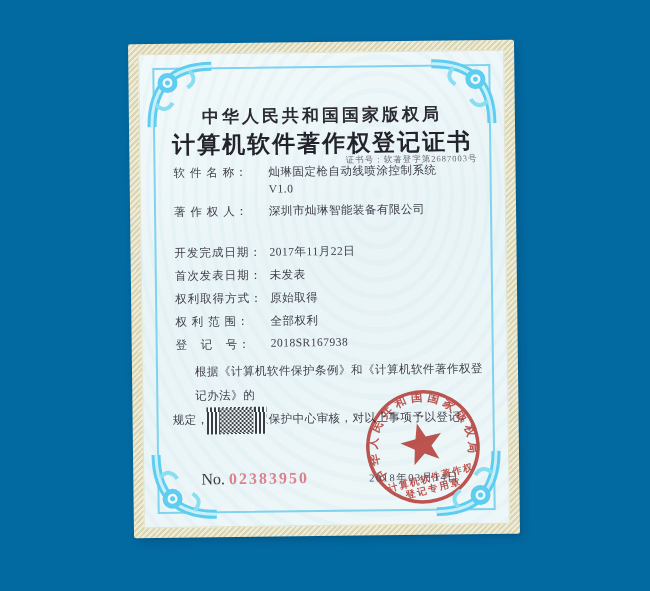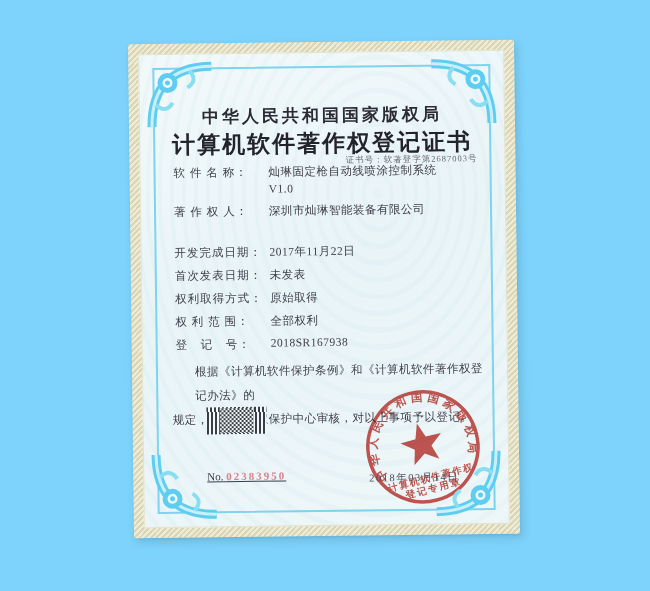--- a/index.html
+++ b/index.html
@@ -1,16 +1,16 @@
 <!DOCTYPE html>
 <html><head>
 <meta charset="utf-8">
 <style>
   html,body{margin:0;padding:0;background:#ffffff;}
-  .stage{position:relative;width:650px;height:591px;background:#7dd3fc;overflow:hidden;
+  .stage{position:relative;width:650px;height:591px;background:#0369a1;overflow:hidden;
          font-family:"Liberation Serif", serif;}
   .cert{position:absolute;left:131px;top:42px;width:386px;height:494px;
         transform:rotate(-0.7deg);
         background:repeating-linear-gradient(135deg,#d9d5b5 0 2px,#eeebd7 2px 4px);
         box-shadow:3px 4px 10px rgba(0,0,0,0.13),0 1px 3px rgba(0,0,0,0.08);
         border-radius:2px;}
   .paper{position:absolute;inset:10px;
          background:linear-gradient(160deg,#f2f9fa 0%,#e9f4f7 45%,#eef7f8 100%);
          box-shadow:inset 0 0 0 1px #e6e3ca;}
   .paper::before{content:"";position:absolute;inset:0;pointer-events:none;
@@ -39,21 +39,21 @@
   .statement .line1{display:block;padding-left:23px;}
   .statement .line2{display:block;}
   .barcode{position:absolute;left:64px;top:354px;width:60px;height:27px;
         background:repeating-linear-gradient(90deg,#3a3e44 0 2px,#f2f9fa 2px 4px);}
   .barcode::after{content:"";position:absolute;top:1px;bottom:1px;left:13px;right:13px;
         background:repeating-conic-gradient(#3a3e44 0 25%,#f2f9fa 0 50%) 0 0/4px 4px;}
   .seal{position:absolute;left:220px;top:336px;width:120px;height:120px;
         transform:rotate(-14deg);opacity:0.88;mix-blend-mode:multiply;}
   .issue-date{position:absolute;left:226px;top:420px;font-size:10.5px;
         letter-spacing:1.5px;color:#4d4d59;z-index:3;}
-  .serial{position:absolute;left:64px;top:417px;font-size:11px;color:#3c3c46;text-decoration:underline;}
+  .serial{position:absolute;left:58px;top:417px;font-size:16px;color:#3c3c46;}
   .serial .num{color:#d9838f;letter-spacing:2px;font-weight:bold;}
 </style>
 </head>
 <body>
 
 <div class="stage">
   <div class="cert">
     <div class="paper">
       <div class="frame"></div>
 

